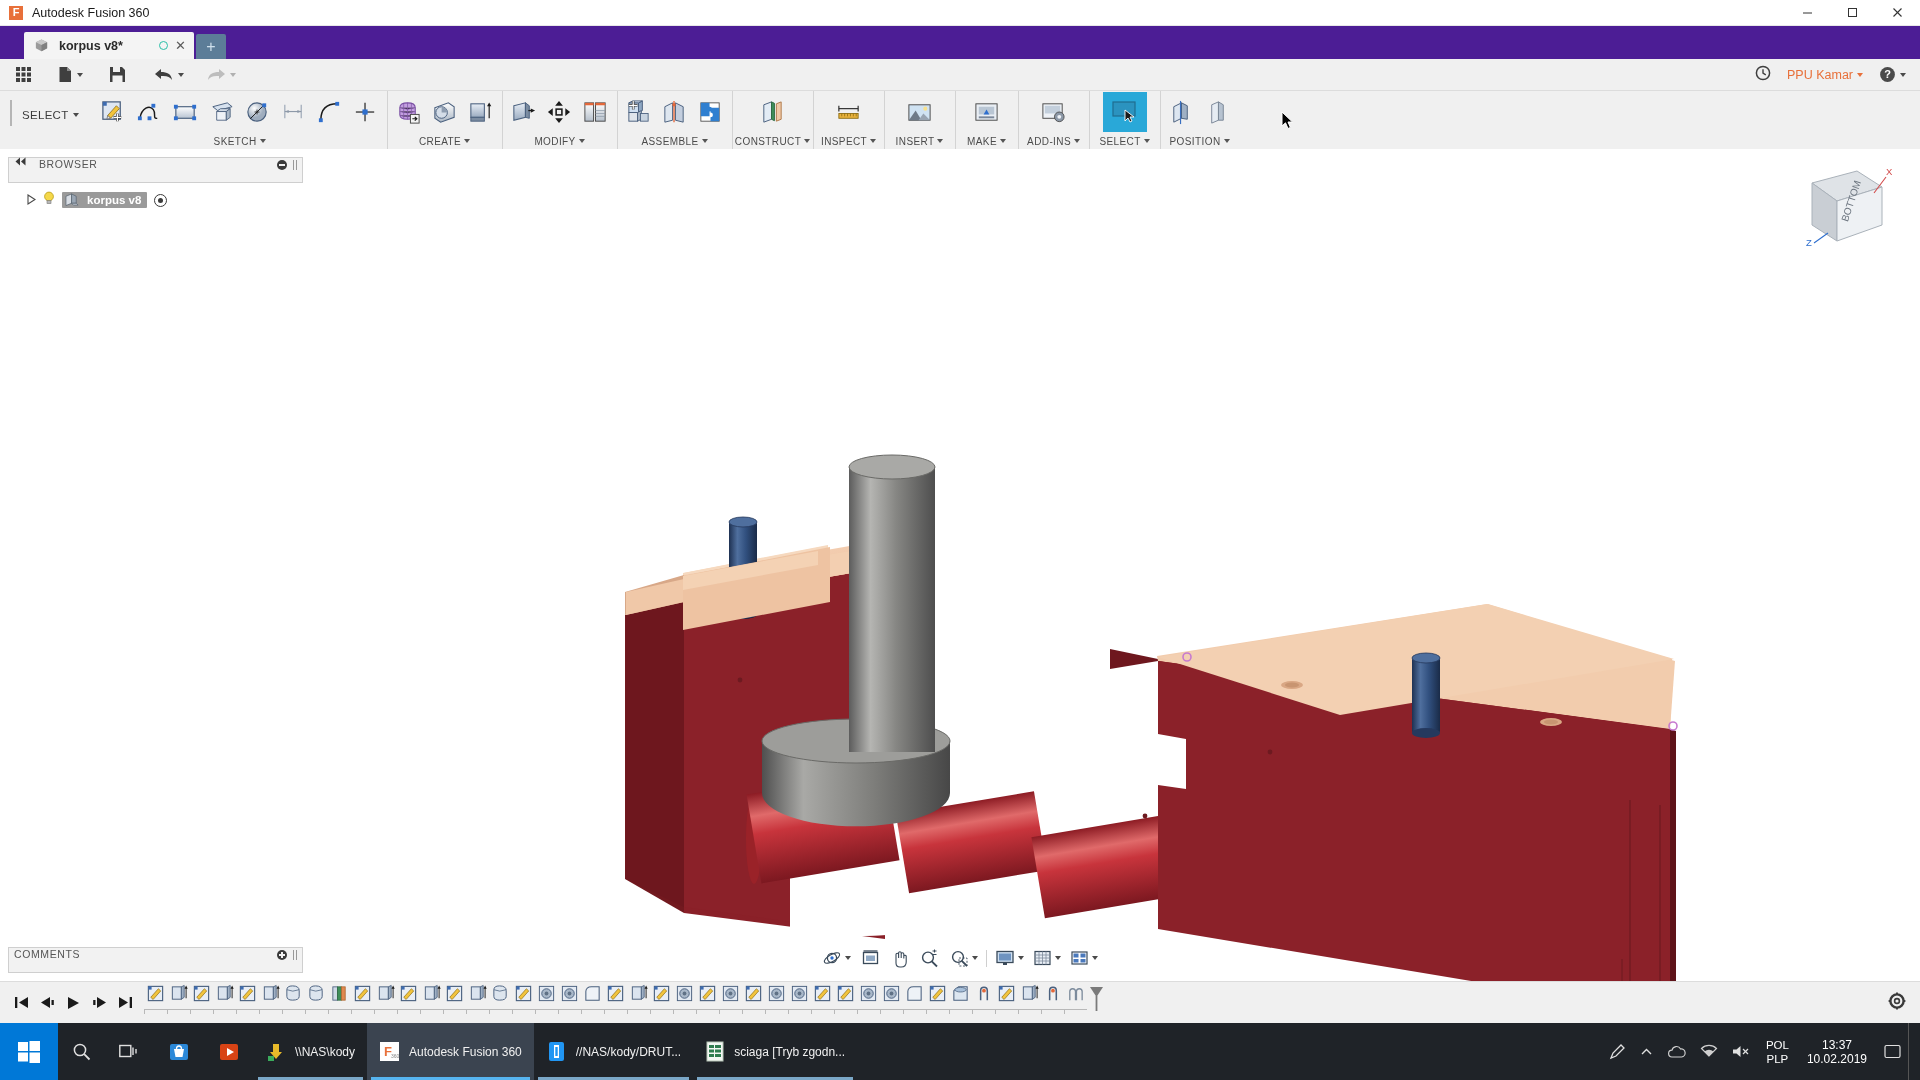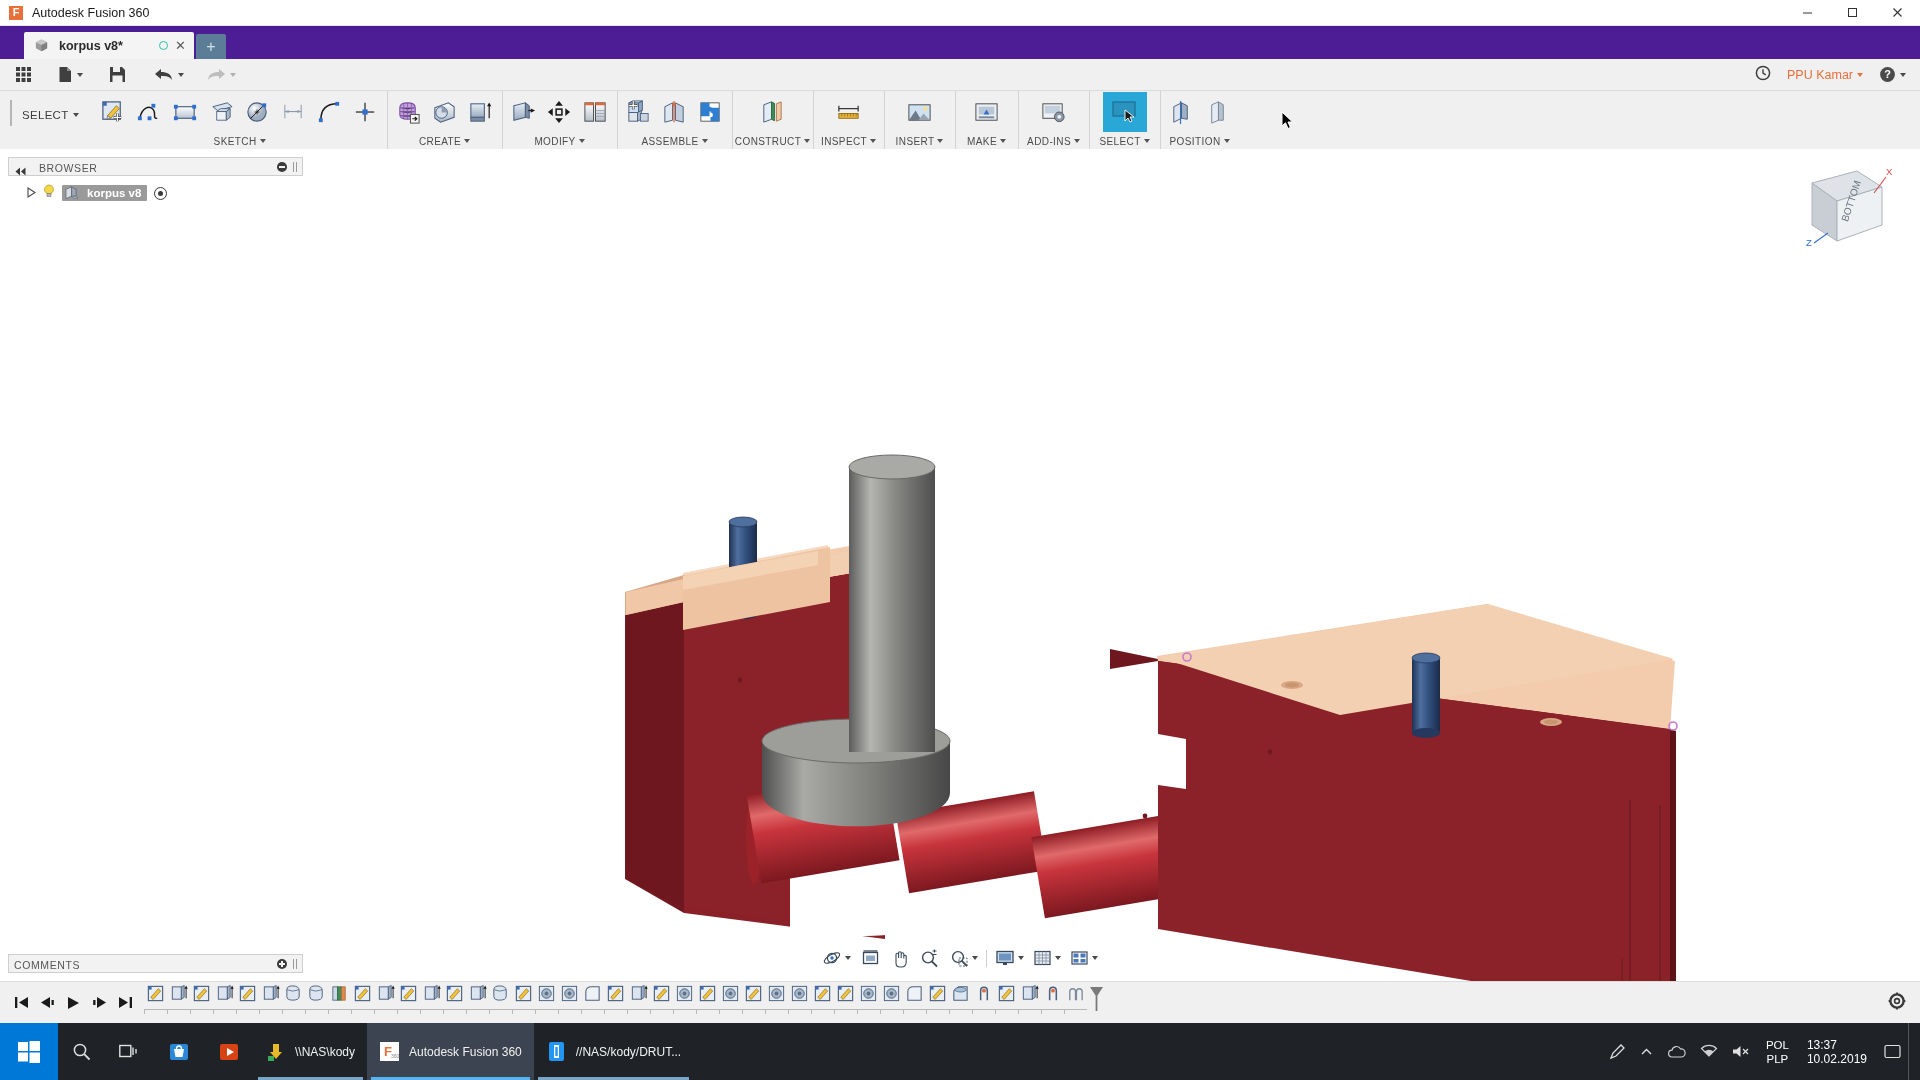--- a/index.html
+++ b/index.html
@@ -48,21 +48,21 @@
   .panel .plabel .caret { border-top-color:#555; margin-left:3px; }
   .btn { width:36px; height:38px; display:flex; align-items:center; justify-content:center; position:relative; }
   .btn.sel { background:#29a8d8; }
   .btn svg { display:block; }
 
   
   #canvas { position:absolute; left:0; top:149px; width:1920px; height:832px; background:#ffffff; }
 
   
   #browser { position:absolute; left:8px; top:8px; width:295px; }
-  .panelhdr { height:19px; background:#f2f2f2; border:1px solid #cfcfcf; display:flex; align-items:flex-start; padding:4px 5px; }
+  .panelhdr { height:19px; background:#f2f2f2; border:1px solid #cfcfcf; display:flex; align-items:flex-end; padding:12px 5px; }
   .panelhdr .ttl { font-size:10.5px; color:#555; letter-spacing:.6px; margin-left:12px; }
   .panelhdr .btnr { margin-left:auto; display:flex; align-items:center; gap:6px; }
   .circminus { width:10px; height:10px; border-radius:50%; background:#3a3a3a; position:relative; }
   .circminus::after { content:""; position:absolute; left:2px; top:4.3px; width:6px; height:1.6px; background:#f2f2f2; }
   .circplus { width:10px; height:10px; border-radius:50%; background:#3a3a3a; position:relative; }
   .circplus::after { content:""; position:absolute; left:2px; top:4.3px; width:6px; height:1.6px; background:#f2f2f2; }
   .circplus::before { content:""; position:absolute; left:4.2px; top:2px; width:1.6px; height:6px; background:#f2f2f2; }
   .gripdots { width:4px; height:10px; border-left:1px solid #999; border-right:1px solid #999; }
   .browserrow { display:flex; align-items:center; height:22px; margin-top:6px; padding-left:18px; gap:7px; }
   .nodepill { display:flex; align-items:center; background:#9a9a9a; border-radius:1px; padding:1px 6px 1px 3px; gap:7px; }
@@ -96,21 +96,21 @@
   #taskbar { position:absolute; left:0; top:1023px; width:1920px; height:57px; background:#1f2328; display:flex; align-items:center; }
   .tbtn { height:57px; display:flex; align-items:center; justify-content:center; padding:0 14px; }
   .tbtn.start { background:#0078d7; width:58px; padding:0; }
   .taskitem { height:57px; display:flex; align-items:center; padding:0 12px; gap:9px; max-width:210px; position:relative; }
   .taskitem.active { background:#3b4450; }
   .taskitem.active::after { content:""; position:absolute; left:4px; right:4px; bottom:0; height:3px; background:#56b4ef; }
   .taskitem .lbl { font-size:12px; color:#f0f0f0; white-space:nowrap; overflow:hidden; text-overflow:ellipsis; }
   .taskitem .pin { position:absolute; left:4px; right:4px; bottom:0; height:3px; background:#7aa7c7; }
   #tray { margin-left:auto; display:flex; align-items:center; height:57px; gap:0; padding-right:2px; }
   .trayitem { height:57px; display:flex; align-items:center; padding:0 7px; color:#e6e6e6; font-size:11px; }
-  .clock { display:flex; flex-direction:column; align-items:flex-start; line-height:14px; font-size:12px; color:#fff; padding:0 10px; }
+  .clock { display:flex; flex-direction:column; align-items:center; line-height:14px; font-size:12px; color:#fff; padding:0 10px; }
   .lang { display:flex; flex-direction:column; align-items:center; line-height:14px; font-size:11.5px; color:#fff; padding:0 8px; }
   .showdesk { width:10px; height:57px; border-left:1px solid #555; }
 </style>
 </head>
 <body>
 
 <div id="titlebar">
   <div class="logo">
     <div class="f">F</div>
   </div>
@@ -1353,20 +1353,35 @@
   </div>
   <div class="taskitem">
     <svg width="21" height="21" viewBox="0 0 21 21">
       <rect x="3" y="1" width="15" height="19" rx="2" fill="#2196f3"></rect>
       <rect x="8" y="4" width="5" height="13" fill="#fff"></rect>
       <rect x="9.3" y="6" width="2.4" height="9" fill="#2196f3"></rect>
     </svg>
     <span class="lbl">//NAS/kody/DRUT...</span>
     <span class="pin"></span>
   </div>
+  <div class="taskitem">
+    <svg width="20" height="21" viewBox="0 0 20 21">
+      <rect x="2" y="1" width="16" height="19" fill="#f3f7f3" stroke="#b8c8b8" stroke-width="1"></rect>
+      <g fill="#2f7d4f">
+          <rect x="4" y="4" width="5" height="3"></rect>
+          <rect x="10" y="4" width="6" height="3"></rect>
+        <rect x="4" y="8.5" width="5" height="3"></rect>
+          <rect x="10" y="8.5" width="6" height="3"></rect>
+        <rect x="4" y="13" width="5" height="3"></rect>
+          <rect x="10" y="13" width="6" height="3"></rect>
+        </g>
+    </svg>
+    <span class="lbl">sciaga  [Tryb zgodn...</span>
+    <span class="pin"></span>
+  </div>
 
   <div id="tray">
     <div class="trayitem">
       <svg width="17" height="17" viewBox="0 0 17 17">
           <path d="M2 15 L4 10 L12 2 L15 5 L7 13 Z" fill="none" stroke="#e0e0e0" stroke-width="1.3"></path>
         </svg>
     </div>
     <div class="trayitem">
       <svg width="13" height="10" viewBox="0 0 13 10">
           <polyline points="2,7 6.5,2.5 11,7" fill="none" stroke="#e0e0e0" stroke-width="1.4"></polyline>

